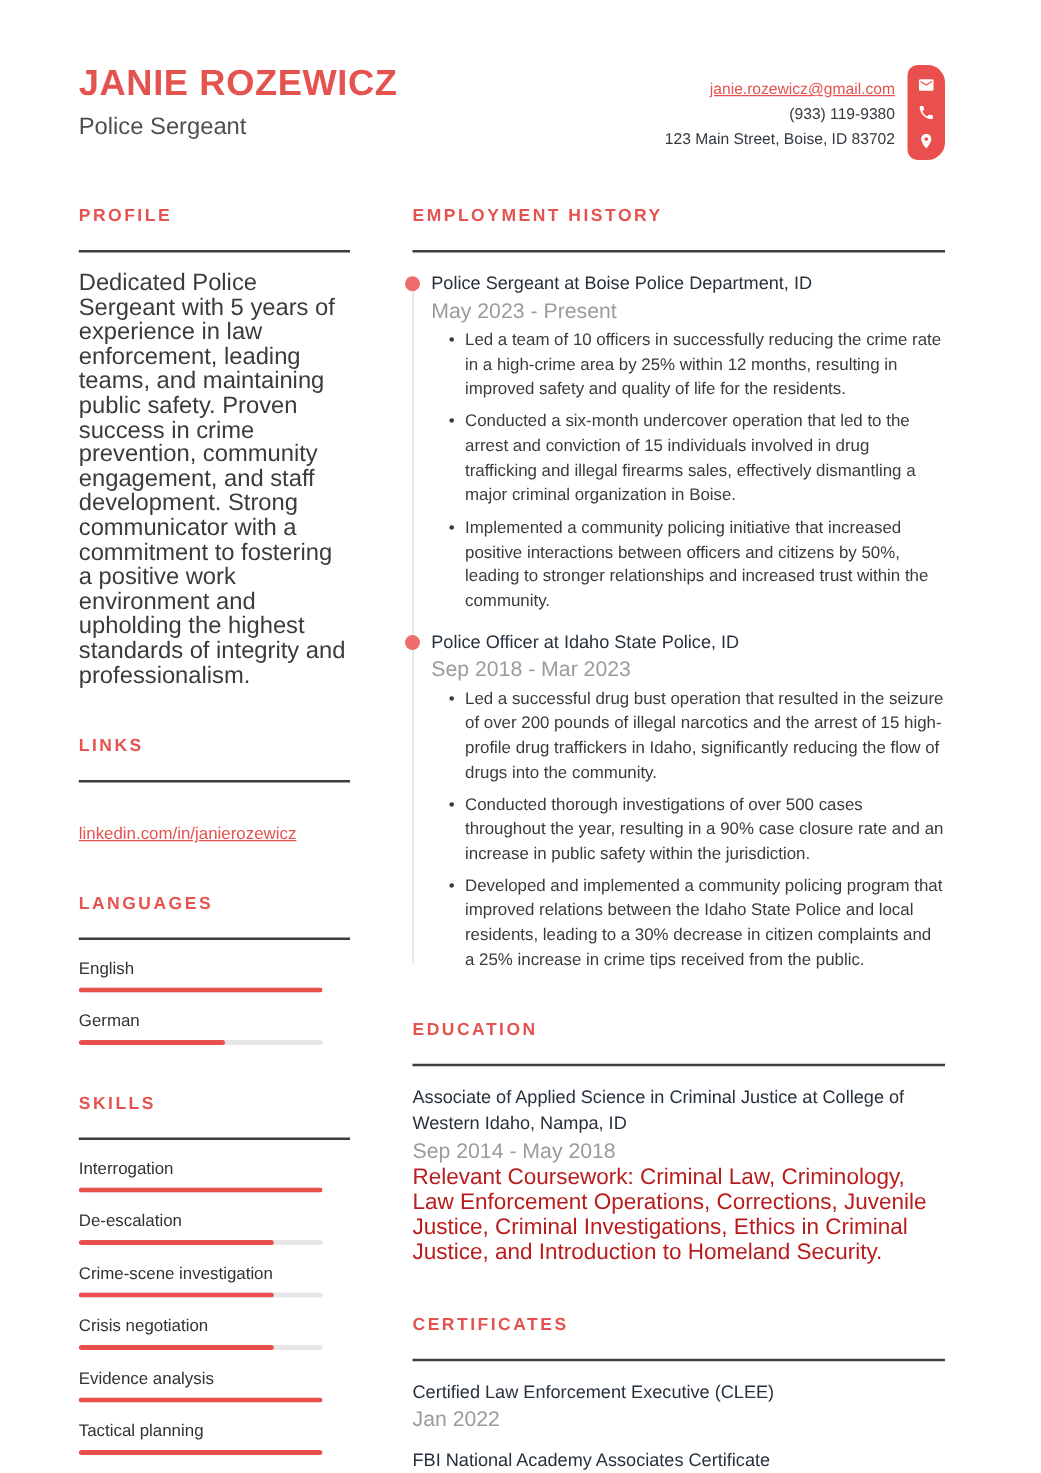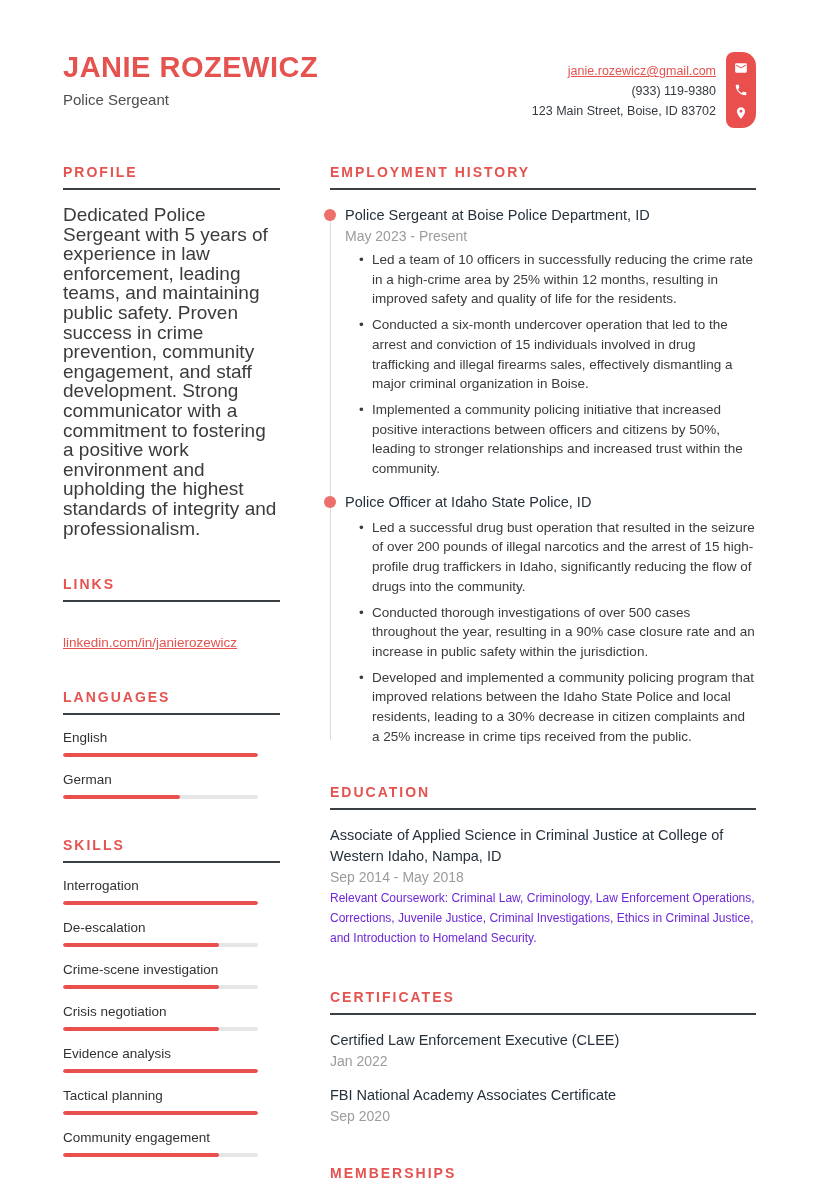--- a/index.html
+++ b/index.html
@@ -7,41 +7,41 @@
   body {
     width:833px; height:1178px; overflow:hidden;
     font-family:"Liberation Sans", sans-serif;
     color:#3b3b3b;
   }
   .page { width:804px; height:1178px; padding:52px 48px 0 63px; background:#fff; }
 
   
   .top { display:flex; justify-content:space-between; align-items:flex-start; margin-bottom:36px; }
   .name { color:#e4534f; font-size:29px; font-weight:bold; letter-spacing:0.5px; line-height:1.05; }
-  .job-title { margin-top:9px; font-size:15px; color:#4f4f4f; }
+  .job-title { margin-top:9px; font-size:19px; color:#4f4f4f; }
   .contact-wrap { display:flex; align-items:center; gap:10px; }
   .contact-lines { text-align:right; font-size:12.5px; color:#343a40; line-height:20px; padding-top:2px; }
   .contact-lines a { color:#e4534f; text-decoration:underline; }
   .icon-bar {
     width:30px; height:76px; background:#e9504d;
     border-radius:8px 14px 14px 8px;
     display:flex; flex-direction:column; align-items:center; justify-content:space-evenly;
   }
   .icon-bar svg { width:14px; height:14px; fill:#ffffff; display:block; }
 
   
   .columns { display:flex; }
   .col-left { width:217px; flex:0 0 217px; margin-right:50px; }
   .col-right { flex:1; min-width:0; }
 
   
   .sec { margin-bottom:38px; }
   .sec-head {
     color:#e4534f; font-size:14px; font-weight:bold; letter-spacing:2px;
-    padding-bottom:8px; border-bottom:2px solid #3a3f44; margin-bottom:15px;
+    padding-bottom:20px; border-bottom:2px solid #3a3f44; margin-bottom:15px;
   }
 
   
   .profile-text { font-size:19px; line-height:19.6px; color:#3b3b3b; }
   .link-item { display:inline-block; margin-top:18px; font-size:13.5px; color:#e4534f; text-decoration:underline; }
 
   .skill { margin-bottom:15px; }
   .skill:last-child { margin-bottom:0; }
   .skill-label { font-size:13.5px; color:#323232; margin-bottom:8px; }
   .bar-track { width:195px; height:4px; background:#e6e6e6; border-radius:2px; overflow:hidden; }
@@ -52,30 +52,30 @@
   
   .jobs { position:relative; padding-left:15px; }
   .timeline { position:absolute; left:0; top:8px; bottom:6px; width:1px; background:#dcdcdc; }
   .job { position:relative; margin-bottom:13px; }
   .job:last-child { margin-bottom:0; }
   .timeline-dot {
     position:absolute; left:-21px; top:4px; width:12px; height:12px;
     border-radius:50%; background:#ed6e6a;
   }
   .entry-title { font-size:14.5px; font-weight:normal; color:#26313c; line-height:21px; }
-  .entry-dates { font-size:14px; color:#9b9b9b; line-height:17px; margin-top:2px; }
+  .entry-dates { font-size:17px; color:#9b9b9b; line-height:17px; margin-top:2px; }
   .bullets { list-style:none; margin-top:5px; }
   .bullets li {
     position:relative; padding-left:27px; font-size:13.5px; line-height:19.7px;
     color:#3b3b3b; margin-bottom:6px;
   }
   .bullets li::before { content:"•"; position:absolute; left:14px; color:#3b3b3b; }
   .entry { margin-bottom:15px; }
   .entry:last-child { margin-bottom:0; }
-  .entry-desc { font-size:12px; line-height:19.7px; color:#6d28d9; margin-top:3px; }
+  .entry-desc { font-size:18px; line-height:19.7px; color:#b91c1c; margin-top:3px; }
 </style>
 </head>
 <body>
 
 <div class="page">
 
   <header class="top">
     <div>
       <h1 class="name">JANIE ROZEWICZ</h1>
       <div class="job-title">Police Sergeant</div>
@@ -209,20 +209,21 @@
             <ul class="bullets">
               <li>Led a team of 10 officers in successfully reducing the crime rate in a high-crime area by 25% within 12 months, resulting in improved safety and quality of life for the residents.</li>
               <li>Conducted a six-month undercover operation that led to the arrest and conviction of 15 individuals involved in drug trafficking and illegal firearms sales, effectively dismantling a major criminal organization in Boise.</li>
               <li>Implemented a community policing initiative that increased positive interactions between officers and citizens by 50%, leading to stronger relationships and increased trust within the community.</li>
             </ul>
           </article>
 
           <article class="job">
             <span class="timeline-dot"></span>
             <h3 class="entry-title">Police Officer at Idaho State Police, ID</h3>
+            <div class="entry-dates">Sep 2018 - Mar 2023</div>
             <ul class="bullets">
               <li>Led a successful drug bust operation that resulted in the seizure of over 200 pounds of illegal narcotics and the arrest of 15 high-profile drug traffickers in Idaho, significantly reducing the flow of drugs into the community.</li>
               <li>Conducted thorough investigations of over 500 cases throughout the year, resulting in a 90% case closure rate and an increase in public safety within the jurisdiction.</li>
               <li>Developed and implemented a community policing program that improved relations between the Idaho State Police and local residents, leading to a 30% decrease in citizen complaints and a 25% increase in crime tips received from the public.</li>
             </ul>
           </article>
 
         </div>
       </section>
 

